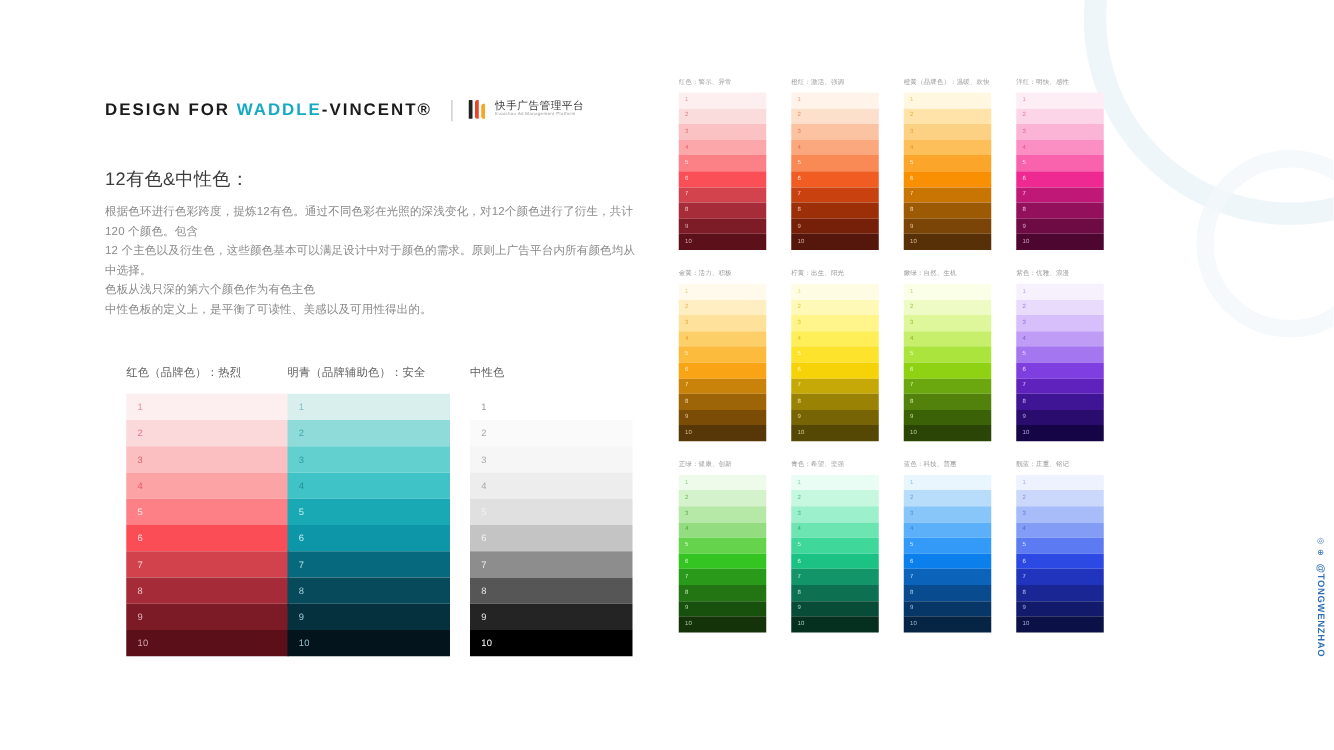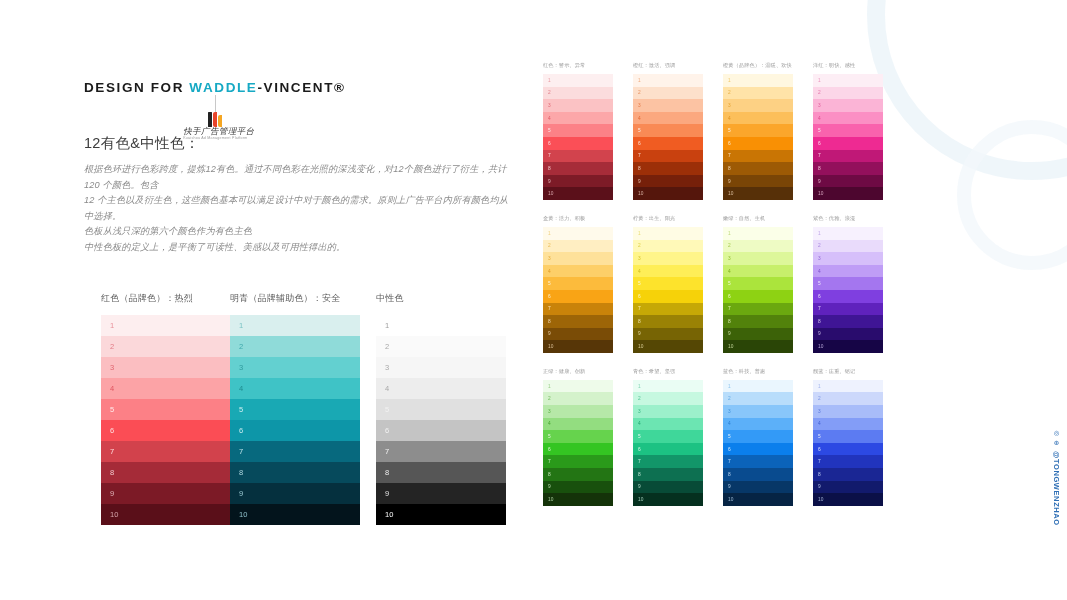--- a/index.html
+++ b/index.html
@@ -33,60 +33,60 @@
     border-radius: 50%;
     border: 14px solid #f2f7fb;
     opacity: 0.8;
     pointer-events: none;
   }
 
   
   .header {
     position: absolute;
     left: 84px; top: 80px;
-    display: flex; align-items: center; flex-direction: column;
+    display: flex; align-items: flex-start;
   }
   .brand-line {
     font-size: 13.5px;
     font-weight: bold;
     letter-spacing: 1.6px;
     color: #1b1b1b;
     white-space: nowrap;
   }
   .brand-line .accent { color: #16a9c4; }
   .head-divider {
     width: 1px; height: 17px;
     background: #c8c8c8;
     margin: 0 13px 0 15px;
   }
   .ks-mark { display: flex; align-items: flex-end; gap: 1.5px; height: 15px; }
   .ks-mark i { display: block; width: 3.5px; border-radius: 0.5px; }
   .ks-b1 { height: 15px; background: #222222; }
   .ks-b2 { height: 15px; background: #e8442b; border-radius: 2px 0 0 2px !important; }
   .ks-b3 { height: 12px; background: #f5a623; border-radius: 2px 0 0 2px !important; }
   .ks-text { margin-left: 8px; line-height: 1.05; }
-  .ks-cn { font-size: 8.5px; color: #3a3a3a; letter-spacing: 0.4px; font-style: italic; }
+  .ks-cn { font-size: 8.5px; color: #3a3a3a; letter-spacing: 0.4px; }
   .ks-en {
     font-size: 3.6px; color: #9a9a9a;
     letter-spacing: 0.25px; margin-top: 1.5px;
     transform: scaleY(0.95); transform-origin: left top;
   }
 
   
   .left-title {
     position: absolute; left: 84px; top: 134px;
     font-size: 14.5px; color: #3c3c3c; letter-spacing: 0.3px;
   }
   .left-body {
     position: absolute; left: 84px; top: 162px;
     width: 430px;
     font-size: 9.2px; line-height: 15.5px;
     color: #8a8a8a; letter-spacing: 0.15px;
   }
-  .left-body p { margin: 0; font-style: italic; }
+  .left-body p { margin: 0; }
 
   
   .ramp-label {
     font-size: 9px; color: #5d5d5d;
     letter-spacing: 0.2px; margin-bottom: 10px;
     white-space: nowrap;
   }
   .big-ramp { position: absolute; }
   .big-ramp .swatches { width: 130px; }
   .big-ramp .sw {

